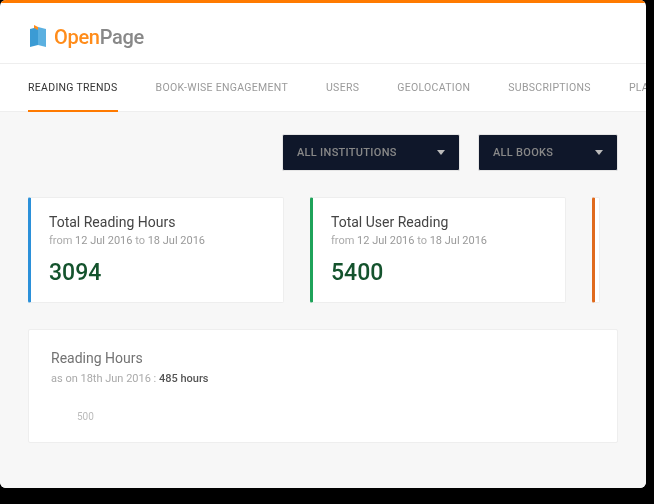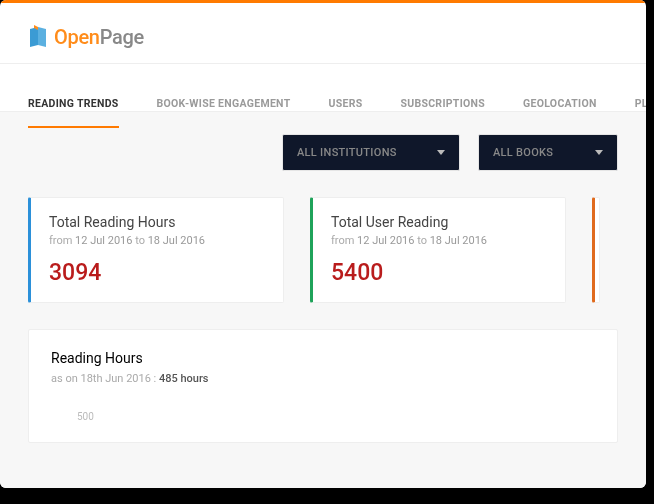--- a/index.html
+++ b/index.html
@@ -43,30 +43,30 @@
   .brand-page { font-size: 20px; font-weight: 500; color: #888; letter-spacing: -0.3px; }
   .tabs {
     display: flex;
     border-top: 1px solid #eee;
     border-bottom: 1px solid #eee;
     padding: 0 28px;
     gap: 0;
   }
   .tab {
     font-size: 10.5px;
-    font-weight: 700;
+    font-weight: 400;
     letter-spacing: 0.3px;
     color: #9a9a9a;
     padding: 16px 0;
     margin-right: 38px;
     cursor: pointer;
     white-space: nowrap;
     border-bottom: 2px solid transparent;
     position: relative;
-    top: 17px;
+    top: 1px;
   }
   .tab.active {
     color: #333;
     border-bottom: 2px solid #ff7a00;
   }
   .content {
     background: #f7f7f7;
     padding: 22px 28px 28px 28px;
     min-height: 500px;
   }
@@ -110,28 +110,28 @@
     border-left: 3px solid #2b90d9;
     padding: 16px 20px 16px 18px;
     width: 256px;
     border-radius: 2px;
   }
   .card.green { border-left-color: #1fa35a; }
   .card.orange { border-left-color: #e06a1d; width: 8px; padding: 0; }
   .card-title { font-size: 14px; color: #444; font-weight: 400; margin-bottom: 4px; }
   .card-sub { font-size: 11px; color: #aaa; margin-bottom: 12px; }
   .card-sub .d { color: #999; }
-  .card-value { font-size: 23px; color: #b91c1c; font-weight: 500; }
+  .card-value { font-size: 23px; color: #14532d; font-weight: 500; }
   .chart-panel {
     background: #fff;
     border: 1px solid #eee;
     padding: 20px 22px;
     border-radius: 2px;
   }
-  .chart-title { font-size: 14px; color: #000000; margin-bottom: 6px; }
+  .chart-title { font-size: 14px; color: #737373; margin-bottom: 6px; }
   .chart-sub { font-size: 11px; color: #aaa; margin-bottom: 26px; }
   .chart-sub .v { color: #555; font-weight: 500; }
   .axis-label { font-size: 10px; color: #bbb; padding-left: 26px; }
 </style>
 </head>
 <body>
 
 <div class="frame">
   <div class="top-accent"></div>
 
@@ -145,22 +145,22 @@
     </span>
     <span>
       <span class="brand-open">Open</span><span class="brand-page">Page</span>
     </span>
   </div>
 
   <div class="tabs">
     <div class="tab active">READING TRENDS</div>
     <div class="tab">BOOK-WISE ENGAGEMENT</div>
     <div class="tab">USERS</div>
+    <div class="tab">GEOLOCATION</div>
     <div class="tab">SUBSCRIPTIONS</div>
-    <div class="tab">GEOLOCATION</div>
     <div class="tab">PLATFORM &amp;</div>
   </div>
 
   <div class="content">
 
     <div class="filters">
       <div class="select">
         <span>ALL INSTITUTIONS</span>
         <span class="caret"></span>
       </div>

